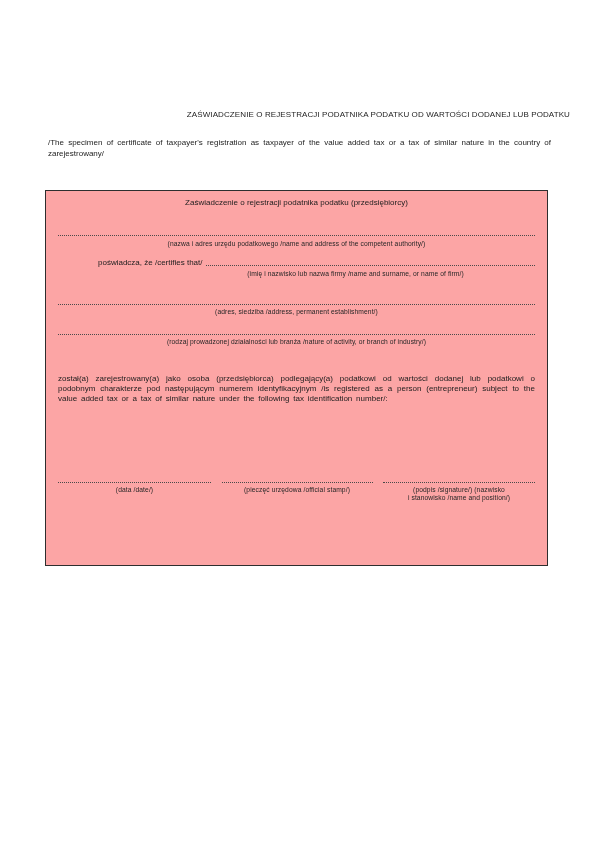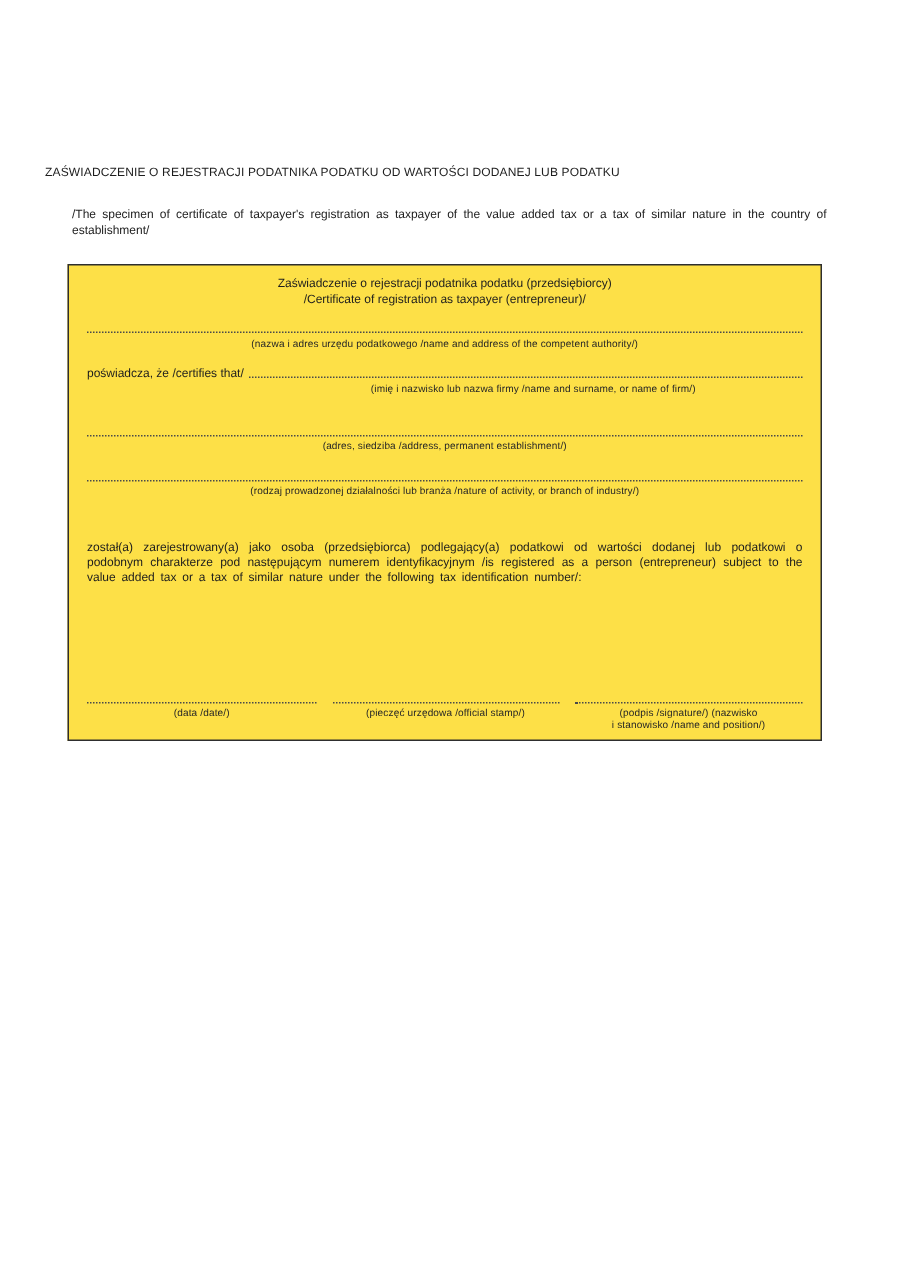--- a/index.html
+++ b/index.html
@@ -9,40 +9,40 @@
     font-family: "Liberation Sans", sans-serif;
     color: #1d1d1d;
     position: relative;
     overflow: hidden;
   }
   .abs { position: absolute; }
 
   
   .doc-title {
     top: 109px; left: 30px; right: 30px;
-    text-align: left;
+    text-align: right;
     font-size: 8px; line-height: 11px;
     letter-spacing: 0.1px;
     color: #1d1d1d;
   }
   .doc-title .t-line { display: block; }
   .doc-subtitle {
     top: 138px; left: 48px; width: 503px;
     font-size: 8px; line-height: 10.6px;
     text-align: justify;
     word-spacing: 0.6px;
     color: #1d1d1d;
   }
 
   
   .cert-box {
-    top: 176px; left: 45px;
-    width: 503px; height: 318px;
+    top: 190px; left: 45px;
+    width: 503px; height: 376px;
     border: 1.5px solid #2e2e2e;
-    background: #fde047;
+    background: #fca5a5;
   }
   .box-heading {
     top: 6px; left: 10px; right: 10px;
     text-align: center;
     font-size: 8px; line-height: 11px;
     color: #1d1d1d;
   }
   .box-heading .h-line { display: block; }
 
   .dotline {
@@ -68,20 +68,21 @@
   .certifies-row {
     top: 66px; left: 12px; right: 12px;
     height: 11px;
     display: flex; align-items: flex-end;
   }
   .certifies-row .lbl {
     font-size: 8px; line-height: 11px;
     white-space: nowrap;
     padding-right: 3px;
     color: #1d1d1d;
+    margin-left: 40px;
   }
   .certifies-row .leader {
     flex: 1;
     height: 0;
     border-top: 1.3px dotted #4a4a4a;
     margin-bottom: 2px;
   }
 
   .clause {
     top: 167px; left: 12px; right: 12px;
@@ -108,27 +109,26 @@
   .sig-col .cap { margin-top: 3px; }
   .cap .cap-line { display: block; }
 </style>
 </head>
 <body>
 
 <div class="abs doc-title">
   <span class="t-line">ZAŚWIADCZENIE O REJESTRACJI PODATNIKA PODATKU OD WARTOŚCI DODANEJ LUB PODATKU</span>
 </div>
 
-<div class="abs doc-subtitle">/The specimen of certificate of taxpayer's registration as taxpayer of the value added tax or a tax of similar nature in the country of establishment/</div>
+<div class="abs doc-subtitle">/The specimen of certificate of taxpayer's registration as taxpayer of the value added tax or a tax of similar nature in the country of zarejestrowany/</div>
 
 <div class="abs cert-box">
 
   <div class="abs box-heading">
     <span class="h-line">Zaświadczenie o rejestracji podatnika podatku (przedsiębiorcy)</span>
-    <span class="h-line">/Certificate of registration as taxpayer (entrepreneur)/</span>
   </div>
 
   <div class="abs dotline dl-1"></div>
   <div class="abs cap cap-1">(nazwa i adres urzędu podatkowego /name and address of the competent authority/)</div>
 
   <div class="abs certifies-row">
     <span class="lbl">poświadcza, że /certifies that/</span>
     <span class="leader"></span>
   </div>
   <div class="abs cap cap-2">(imię i nazwisko lub nazwa firmy /name and surname, or name of firm/)</div>

